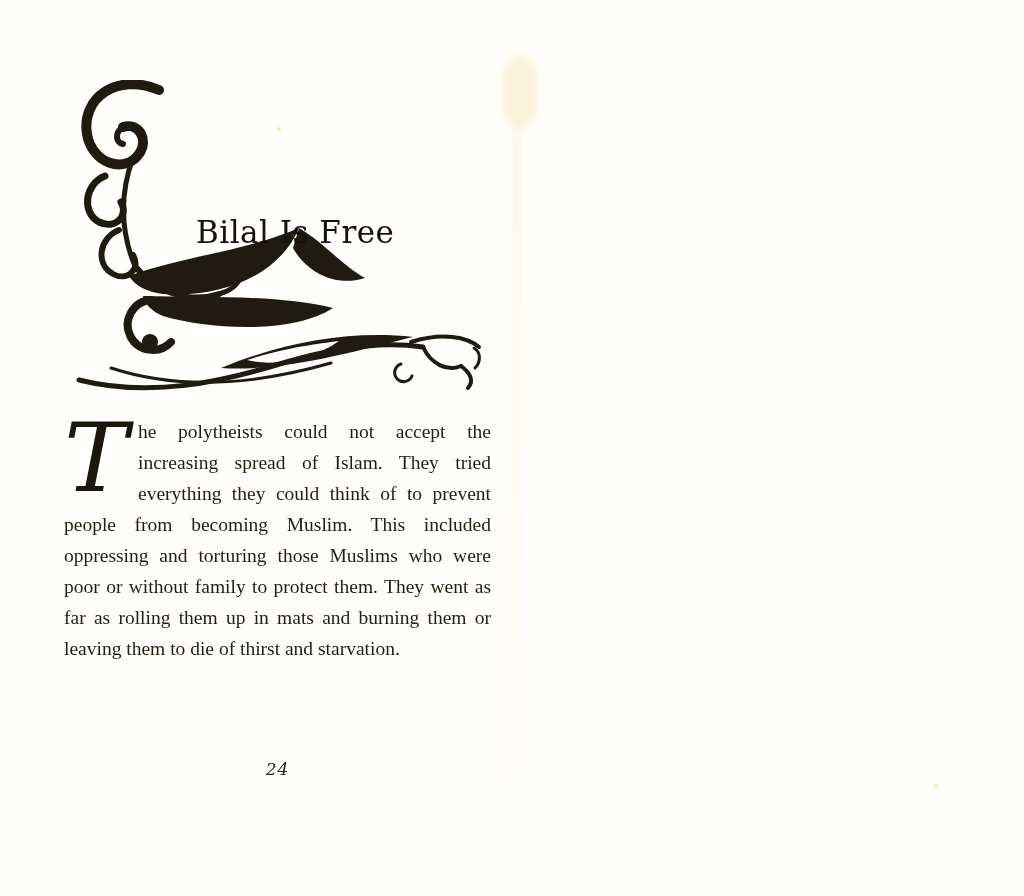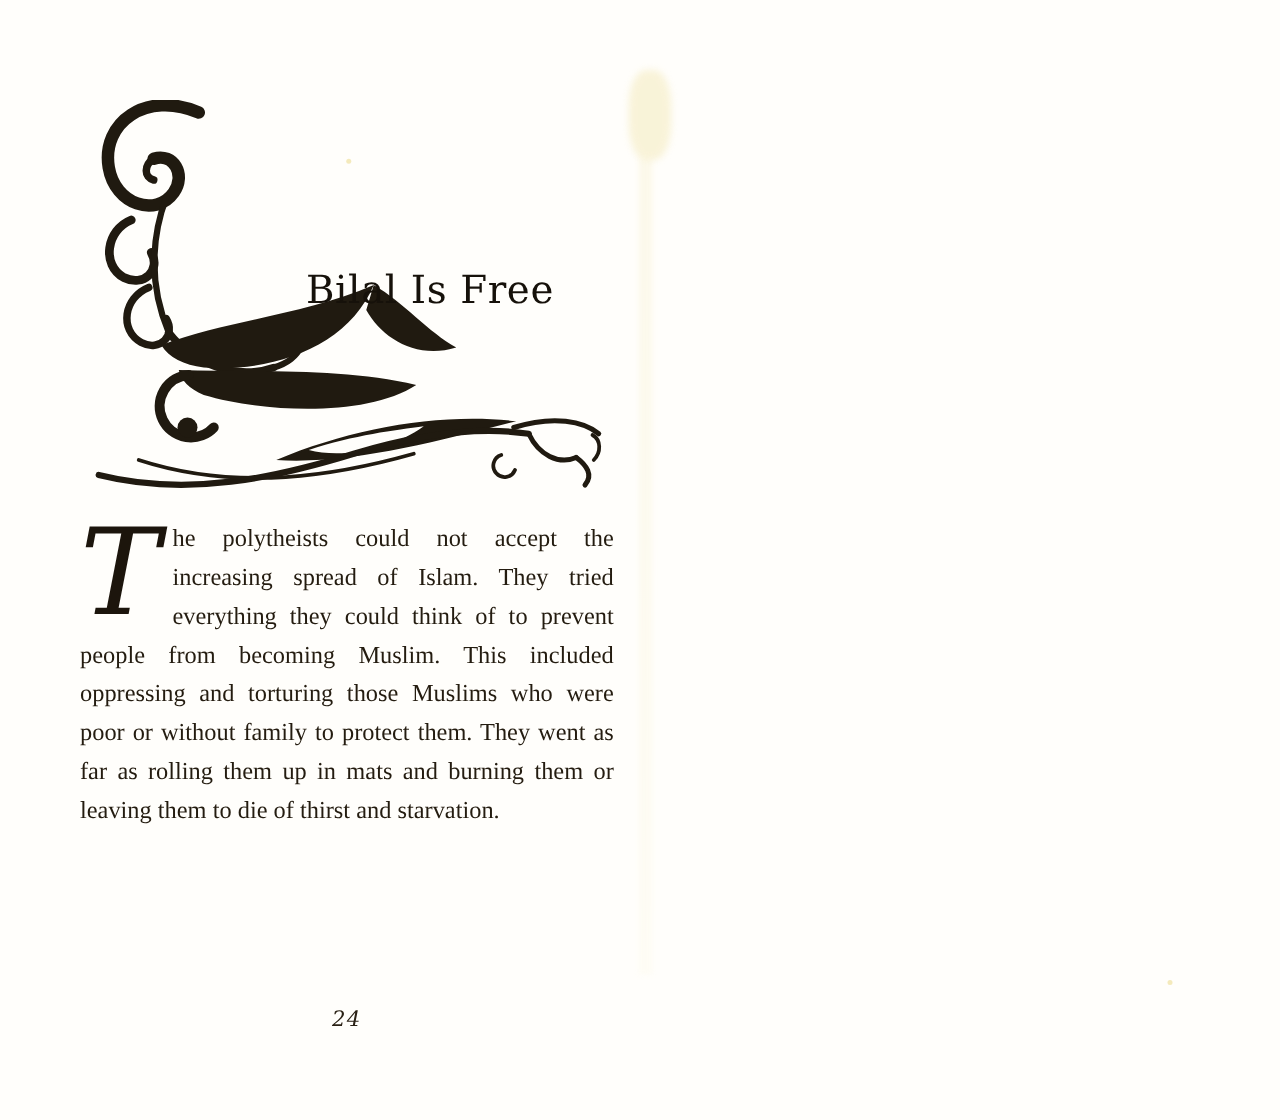--- a/index.html
+++ b/index.html
@@ -16,32 +16,32 @@
                background:linear-gradient(#f8f1d2,#fdfaec);opacity:.4;filter:blur(2px);}
 
   .speck{position:absolute;border-radius:50%;background:#eede9a;opacity:.65;}
   .speck-a{left:277px;top:127px;width:4px;height:4px;}
   .speck-b{left:934px;top:784px;width:4px;height:4px;}
 
   .flourish{position:absolute;left:70px;top:80px;width:412px;height:318px;}
 
   .chapter-title{position:absolute;left:196px;top:214px;width:296px;margin:0;
                  font-family:"DejaVu Serif", serif;font-weight:normal;
-                 font-size:31px;letter-spacing:.5px;color:#16110a;text-align:center;}
+                 font-size:31px;letter-spacing:.5px;color:#16110a;text-align:left;}
 
   .body-text{position:absolute;text-align:justify;font-size:19.5px;line-height:31px;
              hyphens:auto;-webkit-hyphens:auto;}
   .left-body{left:64px;top:416px;width:427px;}
   .body-text p{margin:0;}
   .indent{text-indent:30px;}
 
   .dropcap{float:left;font-family:"DejaVu Serif", serif;font-style:italic;
            font-size:96px;line-height:80px;height:88px;margin:2px 10px 0 0;color:#1c150c;}
 
-  .page-number{position:absolute;top:806px;text-align:center;
+  .page-number{position:absolute;top:759px;text-align:center;
                font-family:"DejaVu Serif", serif;font-style:italic;font-size:17px;
                letter-spacing:1px;color:#2a2115;}
   .page-number.left{left:64px;width:427px;}
 </style>
 </head>
 <body>
 
 <div class="stage">
 
   <div class="page page-left">

